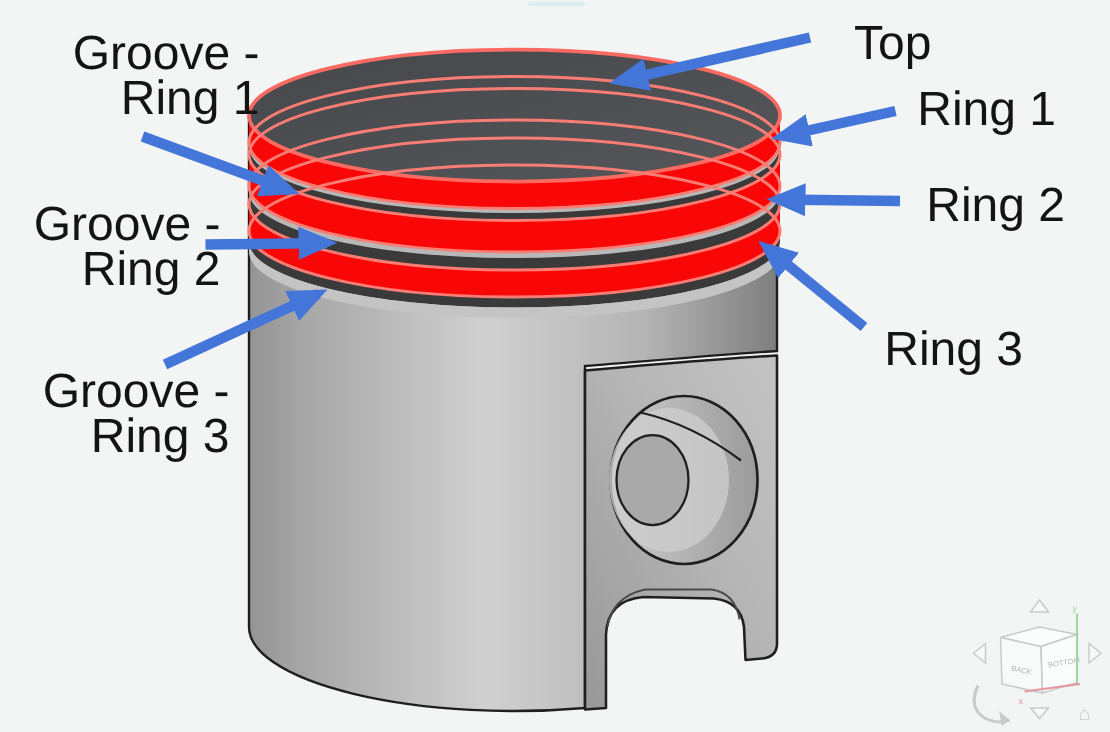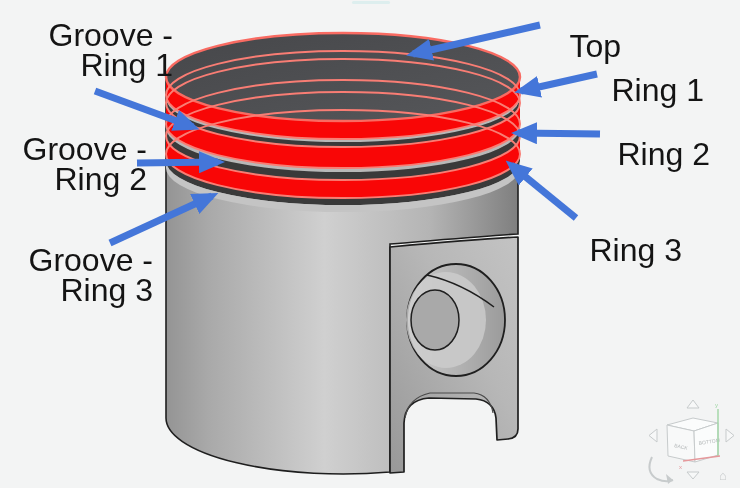--- a/index.html
+++ b/index.html
@@ -14,21 +14,21 @@
   .label{
     position:absolute;
     font-family:"Liberation Sans",sans-serif;
     font-size:32px;line-height:30px;
     color:#141414;
     text-align:right;
     white-space:pre-line;
     width:160px;
     pointer-events:none;
   }
-  .label.w120{width:120px;margin-top:18px;}
+  .label.w120{width:120px;}
   .artifact{
     position:absolute;left:352px;top:1px;width:38px;height:3px;
     background:#d8ecec;border-radius:2px;opacity:.85;
   }
 </style>
 </head>
 <body>
 
 <div class="stage">
 

